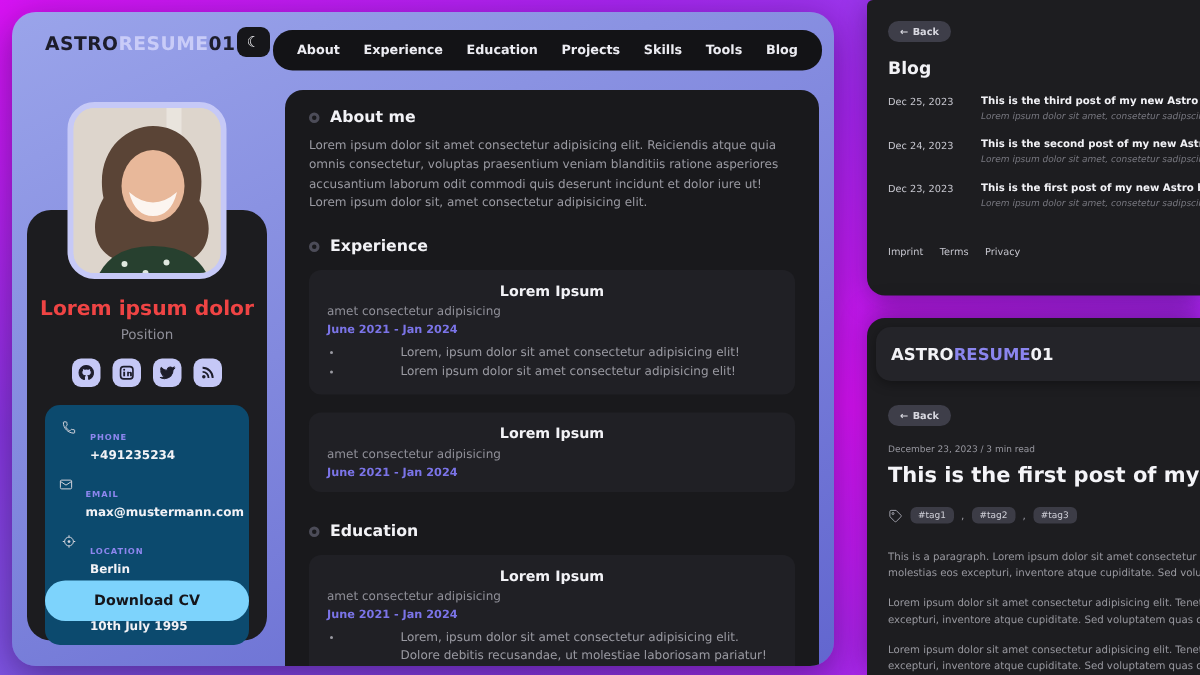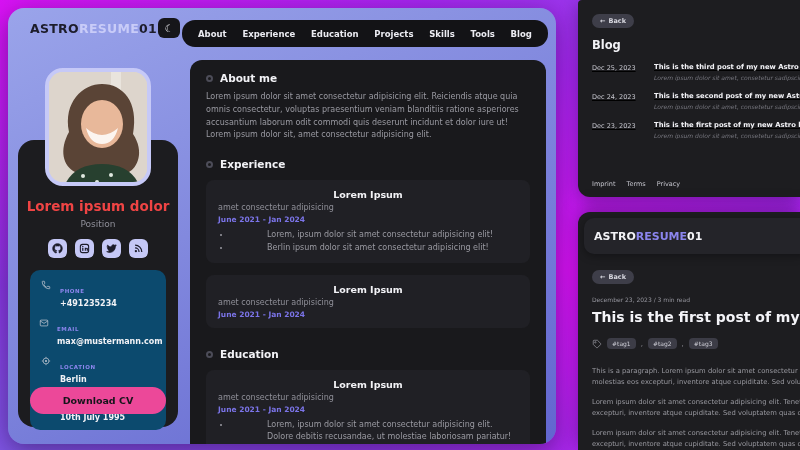--- a/index.html
+++ b/index.html
@@ -26,21 +26,21 @@
   .socials{margin-top:10px;display:flex;justify-content:center;gap:8px;}
   .soc-btn{width:19px;height:19px;border-radius:6px;background:#c5c8f6;display:flex;align-items:center;justify-content:center;cursor:pointer;}
   .soc-btn svg{width:11px;height:11px;fill:#1d1d2b;stroke:#1d1d2b;}
   .contact-panel{margin:12px 12px 0;padding:8px 9px;border-radius:10px;background:#0c4a6e;}
   .c-row{display:flex;gap:8px;margin-bottom:8px;}
   .c-row:last-child{margin-bottom:0;}
   .c-ico{width:13px;color:#d4d4dc;display:flex;justify-content:center;padding-top:2px;}
   .c-ico svg{width:10px;height:10px;stroke:#d4d4dc;fill:none;stroke-width:1.6;}
   .c-label{font-size:5.5px;font-weight:700;letter-spacing:.6px;color:#8d86ee;text-transform:uppercase;}
   .c-value{font-size:8px;font-weight:700;color:#f2f2f6;margin-top:2px;}
-  .dl-btn{position:absolute;left:12px;right:12px;bottom:13px;height:27px;border-radius:14px;background:#ec4899;
+  .dl-btn{position:absolute;left:12px;right:12px;bottom:13px;height:27px;border-radius:14px;background:#7dd3fc;
     display:flex;align-items:center;justify-content:center;font-size:9.5px;font-weight:800;color:#15151a;cursor:pointer;}
 
   .content-card{position:absolute;left:182px;top:52px;width:356px;height:384px;background:#19191c;
     border-radius:12px 12px 0 0;padding:12px 16px;overflow:hidden;}
   .sec-h{display:flex;align-items:center;gap:7px;color:#f2f2f6;font-size:10.5px;font-weight:800;}
   .ring{width:7px;height:7px;border:2px solid #4c4c58;border-radius:50%;flex:0 0 auto;}
   .about-p{margin-top:7px;font-size:8px;line-height:1.6;color:#9a9aa2;}
   .mt16{margin-top:16px;} .mt20{margin-top:20px;}
   .entry{margin-top:10px;background:#202025;border-radius:8px;padding:9px 12px;}
   .e-title{font-size:9.5px;font-weight:800;color:#f2f2f6;text-align:center;}
@@ -49,26 +49,26 @@
   .e-ul{margin:5px 0 0;padding-left:13px;font-size:8px;color:#9a9aa2;line-height:1.5;}
   .e-ul li{margin-top:1px;padding-left:36px;}
 
   
   .panel-top{position:absolute;left:578px;top:0;width:222px;height:197px;background:#1d1d20;
     border-radius:4px 0 0 12px;overflow:hidden;box-shadow:0 4px 18px rgba(20,10,50,.4);}
   .back-pill{display:inline-flex;align-items:center;gap:3px;padding:3px 8px;border-radius:8px;background:#3e3e49;
     color:#d8d8e0;font-size:6.5px;font-weight:600;cursor:pointer;}
   .pt-inner{padding:8px 0 0 14px;}
   .blog-h{margin-top:10px;font-size:11.5px;font-weight:800;color:#f2f2f6;}
-  .post-row{display:flex;margin-top:11px;cursor:pointer;text-decoration:underline;}
+  .post-row{display:flex;margin-top:11px;cursor:pointer;}
   .post-date{width:62px;flex:0 0 auto;font-size:6.5px;color:#c7c7cf;padding-top:1px;}
   .post-main{flex:1;min-width:0;}
   .post-title{font-size:6.8px;font-weight:800;color:#f2f2f6;white-space:nowrap;overflow:hidden;}
   .post-ex{font-size:6px;font-style:italic;color:#77777f;white-space:nowrap;overflow:hidden;margin-top:3px;}
-  .foot-links{position:absolute;left:14px;bottom:9px;display:flex;gap:11px;}
+  .foot-links{position:absolute;left:14px;bottom:25px;display:flex;gap:11px;}
   .foot-link{font-size:6.5px;color:#c5c5cd;cursor:pointer;}
 
   .panel-bottom{position:absolute;left:578px;top:212px;width:222px;height:238px;background:#1d1d20;
     border-radius:12px 0 0 0;overflow:hidden;box-shadow:0 -4px 18px rgba(20,10,50,.4);}
   .pb-header{position:absolute;left:6px;top:6px;right:-10px;height:36px;background:#242429;border-radius:10px;
     display:flex;align-items:center;padding-left:10px;box-shadow:0 2px 8px rgba(0,0,0,.35);}
   .logo-dark{font-size:11px;font-weight:800;color:#f2f2f6;white-space:nowrap;}
   .logo-dark .lt{color:#8b85ee;}
   .pb-body{position:absolute;left:14px;top:52px;right:0;bottom:0;}
   .meta{font-size:6px;color:#96969e;}
@@ -202,21 +202,21 @@
           <span class="ring"></span>
           <span>Experience</span>
         </div>
 
       <div class="entry">
         <div class="e-title">Lorem Ipsum</div>
         <div class="e-sub">amet consectetur adipisicing</div>
         <div class="e-date">June 2021 - Jan 2024</div>
         <ul class="e-ul">
           <li>Lorem, ipsum dolor sit amet consectetur adipisicing elit!</li>
-          <li>Berlin ipsum dolor sit amet consectetur adipisicing elit!</li>
+          <li>Lorem ipsum dolor sit amet consectetur adipisicing elit!</li>
         </ul>
       </div>
 
       <div class="entry" style="margin-top:12px;">
         <div class="e-title">Lorem Ipsum</div>
         <div class="e-sub">amet consectetur adipisicing</div>
         <div class="e-date">June 2021 - Jan 2024</div>
       </div>
 
       <div class="sec-h mt20">

